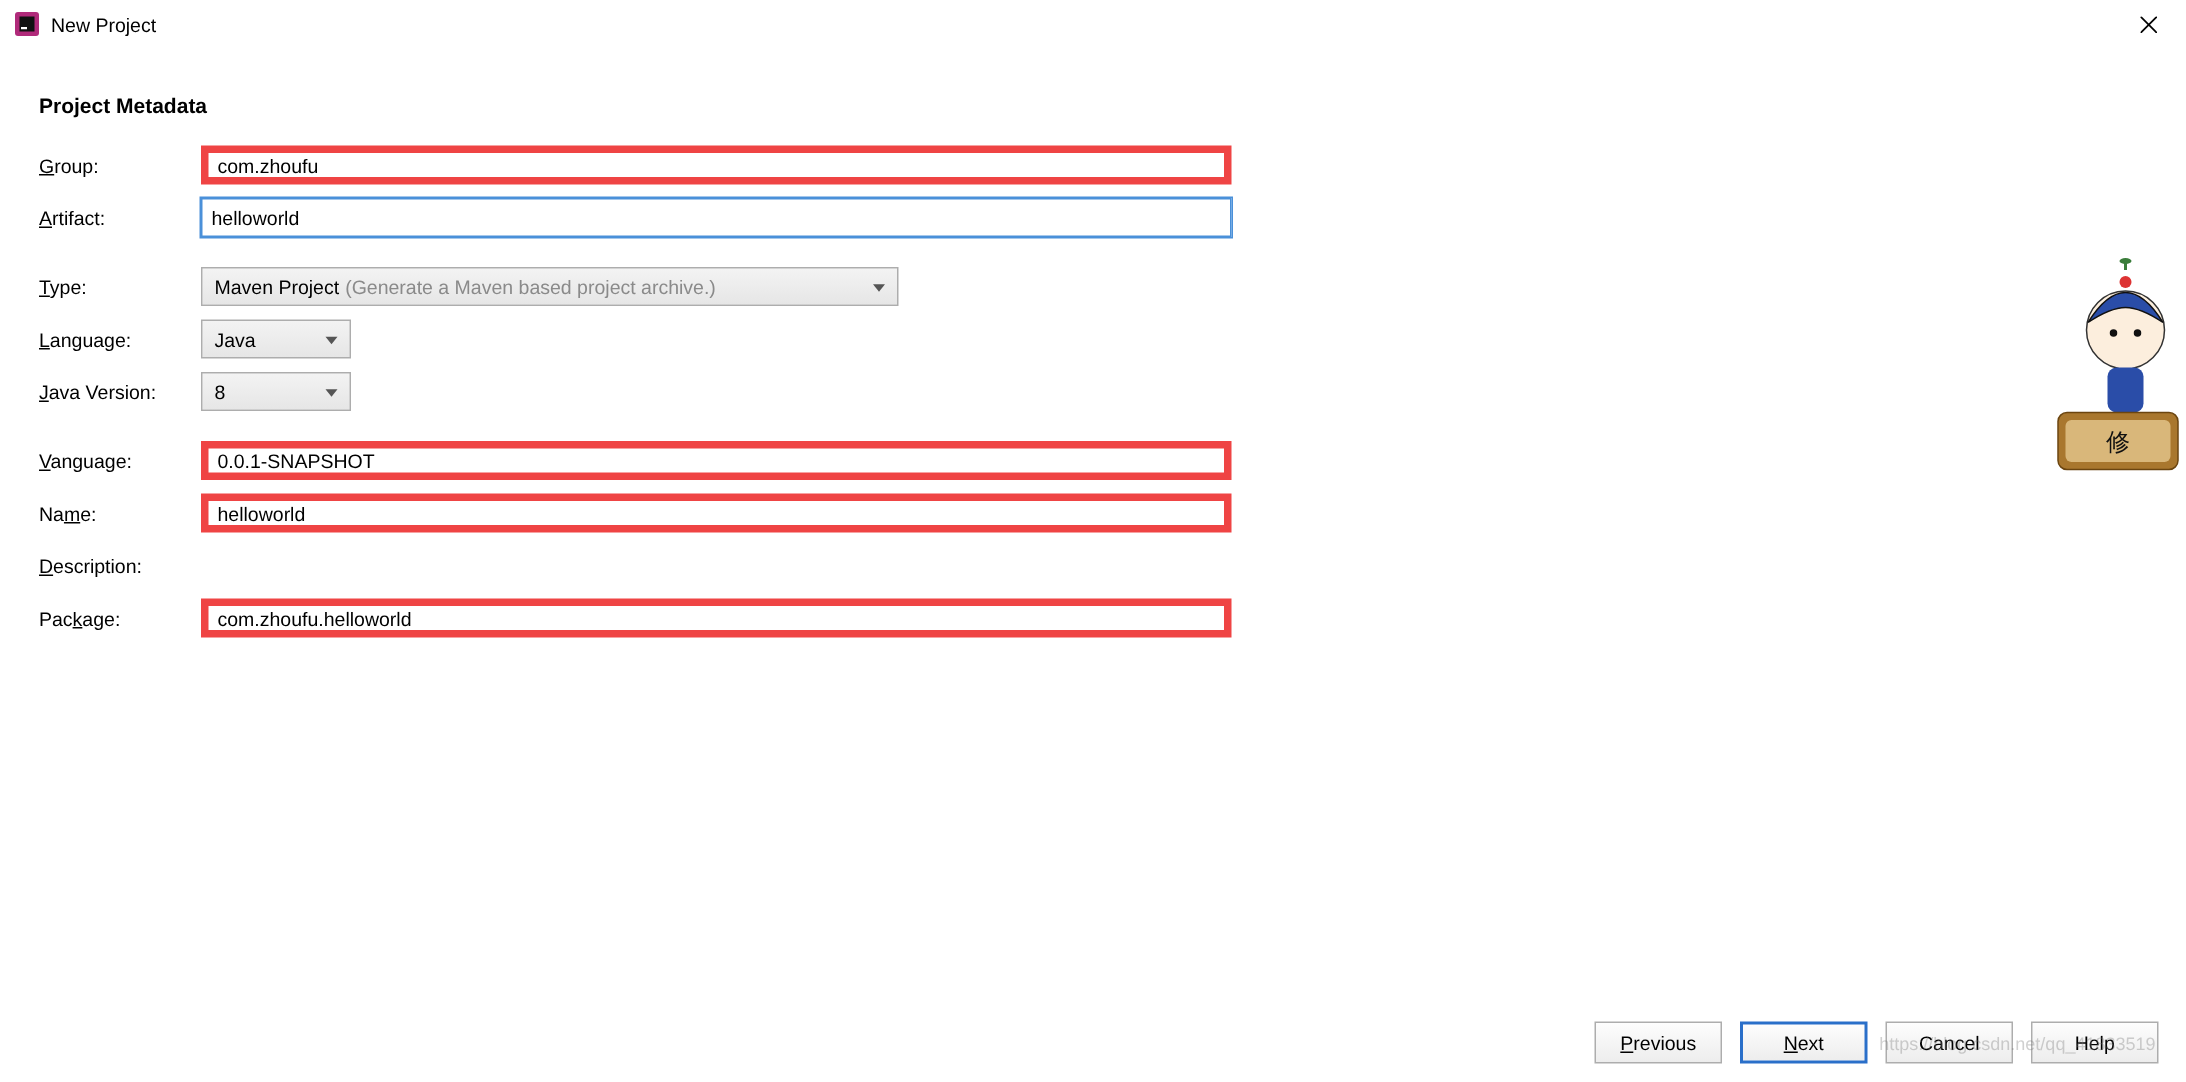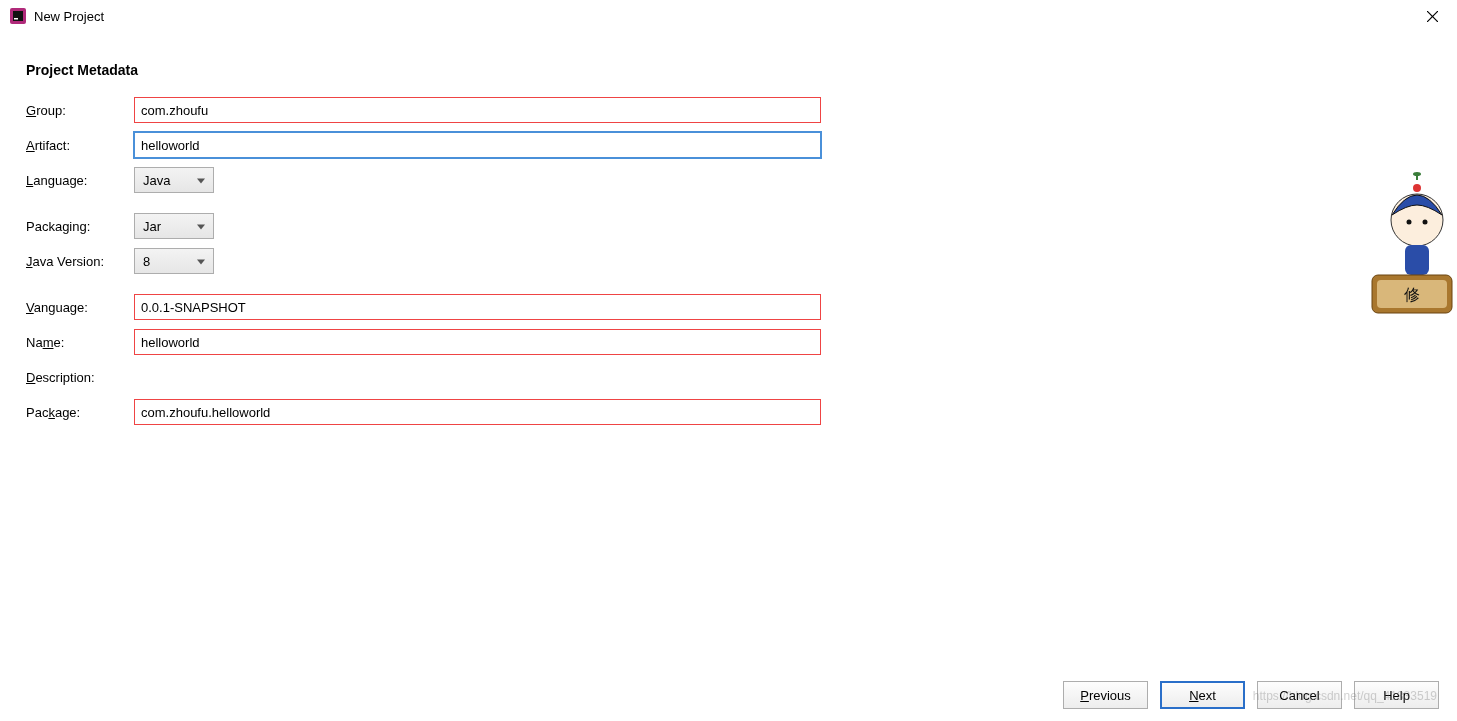--- a/index.html
+++ b/index.html
@@ -49,21 +49,21 @@
   height: 28px;
 }
 .row.gap-above { margin-top: 18px; }
 .lbl {
   width: 108px;
   font-size: 13px;
 }
 .underline-letter { text-decoration: underline; }
 input.text {
   height: 26px;
-  border: 1px solid #ef4444;
+  border: 5px solid #ef4444;
   padding: 2px 6px;
   font-size: 13px;
   font-family: inherit;
   background: #fff;
   outline: none;
 }
 input.text.wide { width: 687px; }
 input.text.focused {
   border: 1px solid #4a90d9;
   box-shadow: 0 0 0 1px #4a90d9;
@@ -72,21 +72,21 @@
   height: 26px;
   border: 1px solid #adadad;
   background: linear-gradient(#f3f3f3, #e6e6e6);
   display: inline-flex;
   align-items: center;
   padding: 0 24px 0 8px;
   position: relative;
   font-size: 13px;
   cursor: pointer;
 }
-.select.small { width: 80px; }
+.select.small { width: 100px; }
 .select.wide { width: 465px; }
 .select::after {
   content: "";
   position: absolute;
   right: 8px;
   top: 50%;
   transform: translateY(-30%);
   border-left: 4px solid transparent;
   border-right: 4px solid transparent;
   border-top: 5px solid #555;
@@ -157,34 +157,35 @@
   <div class="row">
     <span class="lbl"><span class="underline-letter">G</span><span>roup:</span></span>
     <input class="text wide" value="com.zhoufu" style="">
   </div>
 
   <div class="row">
     <span class="lbl"><span class="underline-letter">A</span><span>rtifact:</span></span>
     <input class="text wide focused" value="helloworld" style="">
   </div>
 
+  <div class="row gap-above">
+    <span class="lbl"><span class="underline-letter">T</span><span>ype:</span></span>
+    <div class="select wide">
+      <span>Maven Project</span>
+      <span class="hint">(Generate a Maven based project archive.)</span>
+    </div>
+  </div>
 
   <div class="row">
     <span class="lbl"><span class="underline-letter">L</span><span>anguage:</span></span>
     <div class="select small">
       <span>Java</span>
     </div>
   </div>
 
-  <div class="row gap-above">
-    <span class="lbl">Packaging:</span>
-    <div class="select small">
-      <span>Jar</span>
-    </div>
-  </div>
 
   <div class="row">
     <span class="lbl"><span class="underline-letter">J</span><span>ava Version:</span></span>
     <div class="select small">
       <span>8</span>
     </div>
   </div>
 
   <div class="row gap-above">
     <span class="lbl"><span class="underline-letter">V</span><span>anguage:</span></span>

